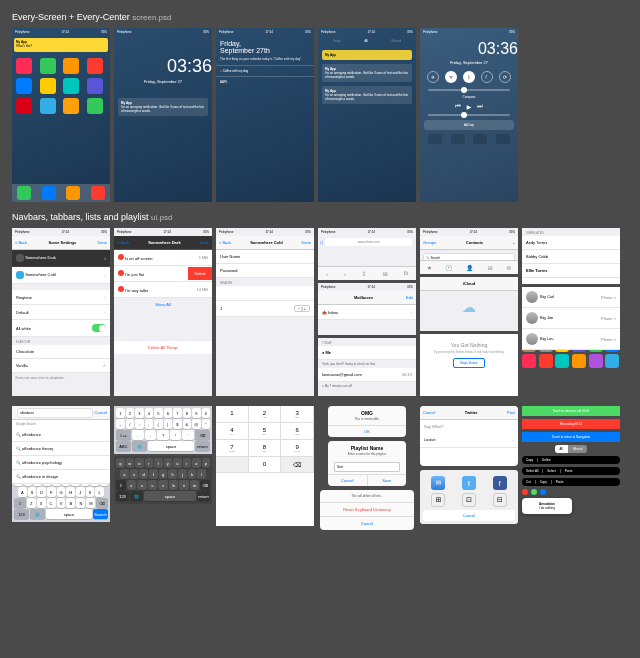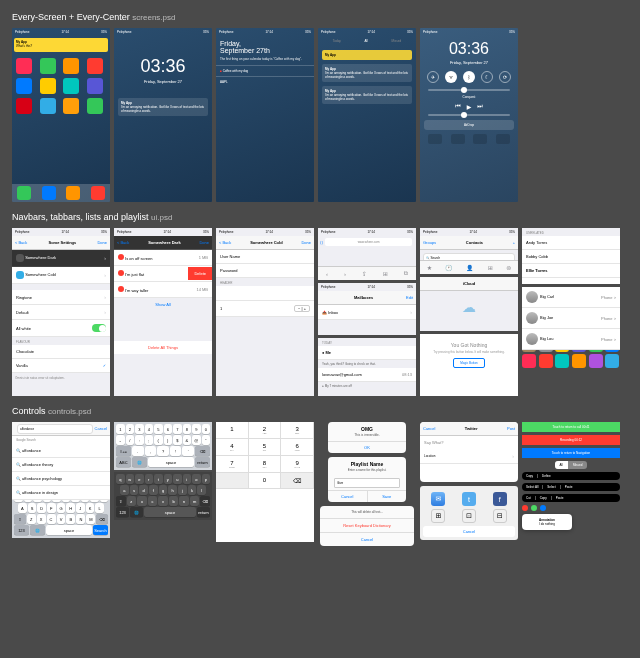--- a/index.html
+++ b/index.html
@@ -10,21 +10,21 @@
 .row{display:flex;gap:4px;margin-bottom:10px}
 .screen{background:#fff;width:98px;height:174px;font-size:4px;position:relative;overflow:hidden;border-radius:1px}
 .screen.dark{background:linear-gradient(160deg,#2a4d6e,#1a3550)}
 .screen.blur{background:linear-gradient(160deg,#3a5d7e,#2a4560)}
 .statusbar{height:8px;display:flex;justify-content:space-between;padding:1px 3px;font-size:3px;color:#fff;align-items:center}
 .statusbar.light{color:#000}
 .homebanner{background:#fdd835;height:14px;margin:2px;border-radius:2px;padding:2px;font-size:3px}
 .homegrid{display:grid;grid-template-columns:repeat(4,1fr);gap:4px;padding:4px}
 .appicon{width:16px;height:16px;border-radius:3px}
 .dock{position:absolute;bottom:0;width:100%;height:18px;background:rgba(255,255,255,0.2);display:flex;justify-content:space-around;align-items:center}
-.locktime{color:#fff;text-align:center;font-size:18px;font-weight:200;margin-top:20px}
+.locktime{color:#fff;text-align:right;font-size:18px;font-weight:200;margin-top:20px}
 .lockdate{color:#fff;text-align:center;font-size:4px;margin-top:2px}
 .notif{background:rgba(255,255,255,0.12);margin:4px;padding:3px;border-radius:2px;color:#fff;font-size:3px}
 .notif.yellow{background:rgba(253,216,53,0.9);color:#000}
 .nc-header{color:#fff;padding:4px;font-size:6px}
 .nc-day{font-size:7px;font-weight:300}
 .nc-text{font-size:3px;opacity:0.9;margin-top:3px}
 .nc-item{padding:3px 4px;color:#fff;font-size:3px;border-top:0.5px solid rgba(255,255,255,0.2)}
 .cc-controls{display:flex;justify-content:space-around;margin:6px 4px}
 .cc-btn{width:12px;height:12px;border:0.5px solid rgba(255,255,255,0.5);border-radius:50%;display:flex;align-items:center;justify-content:center;color:#fff;font-size:5px}
 .cc-btn.active{background:#fff;color:#333}
@@ -90,21 +90,21 @@
 .popover{background:#fff;border-radius:4px;padding:4px;box-shadow:0 1px 4px rgba(0,0,0,0.3);width:50px;text-align:center;font-size:3px}
 .footer{text-align:center;color:#aaa;font-size:8px;margin-top:18px}
 .footer .tag{font-weight:600;color:#ddd}
 .avatar-img{width:12px;height:12px;border-radius:50%;background:linear-gradient(#bbb,#888);display:inline-block;vertical-align:middle;margin-right:2px}
 </style>
 </head>
 <body>
 
 <div class="container">
 
-<div class="section-title"><span>Every-Screen + Every-Center</span> <span class="dim">screens.psd</span></div>
+<div class="section-title"><span>Every-Screen + Every-Center</span> <span class="dim">screen.psd</span></div>
 <div class="row">
 
 <div class="screen dark">
   <div class="statusbar">
           <span>Pelephone</span>
           <span>17:14</span>
           <span>35%</span>
         </div>
   <div class="homebanner"><b>My App</b><br><span>What's this?</span></div>
   <div class="homegrid">
@@ -430,21 +430,20 @@
     <div class="swatch" style="background:#ff2d55"></div>
     <div class="swatch" style="background:#ff3b30"></div>
     <div class="swatch" style="background:#00c7be"></div>
     <div class="swatch" style="background:#ff9500"></div>
     <div class="swatch" style="background:#af52de"></div>
     <div class="swatch" style="background:#32ade6"></div>
   </div>
 </div>
 </div>
 
-<div class="section-title"><span>Controls</span> <span class="dim">controls.psd</span></div>
 <div class="row">
 
 <div style="display:flex;flex-direction:column;gap:2px">
   <div class="panel" style="height:66px;background:#fff">
     <div class="navbar">
             <span></span>
             <div class="searchbar" style="flex:1;margin:2px"><span>affordance</span></div>
             <span class="navlink">Cancel</span>
           </div>
     <div style="padding:2px 4px;font-size:3px;color:#888">Google Search</div>

